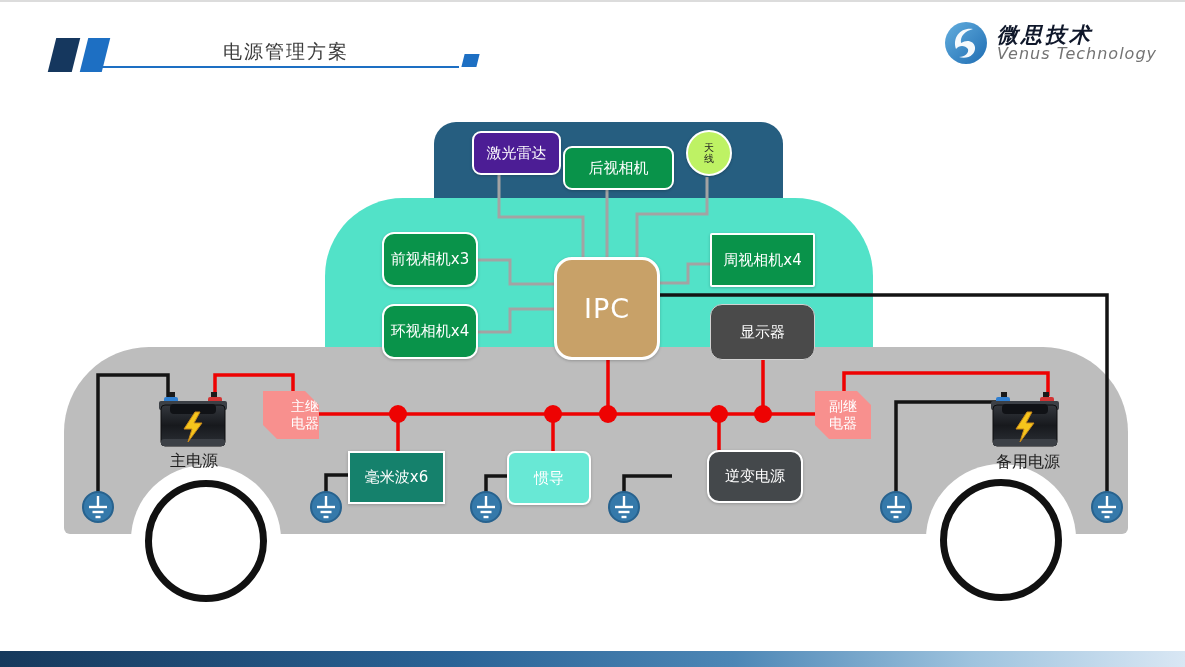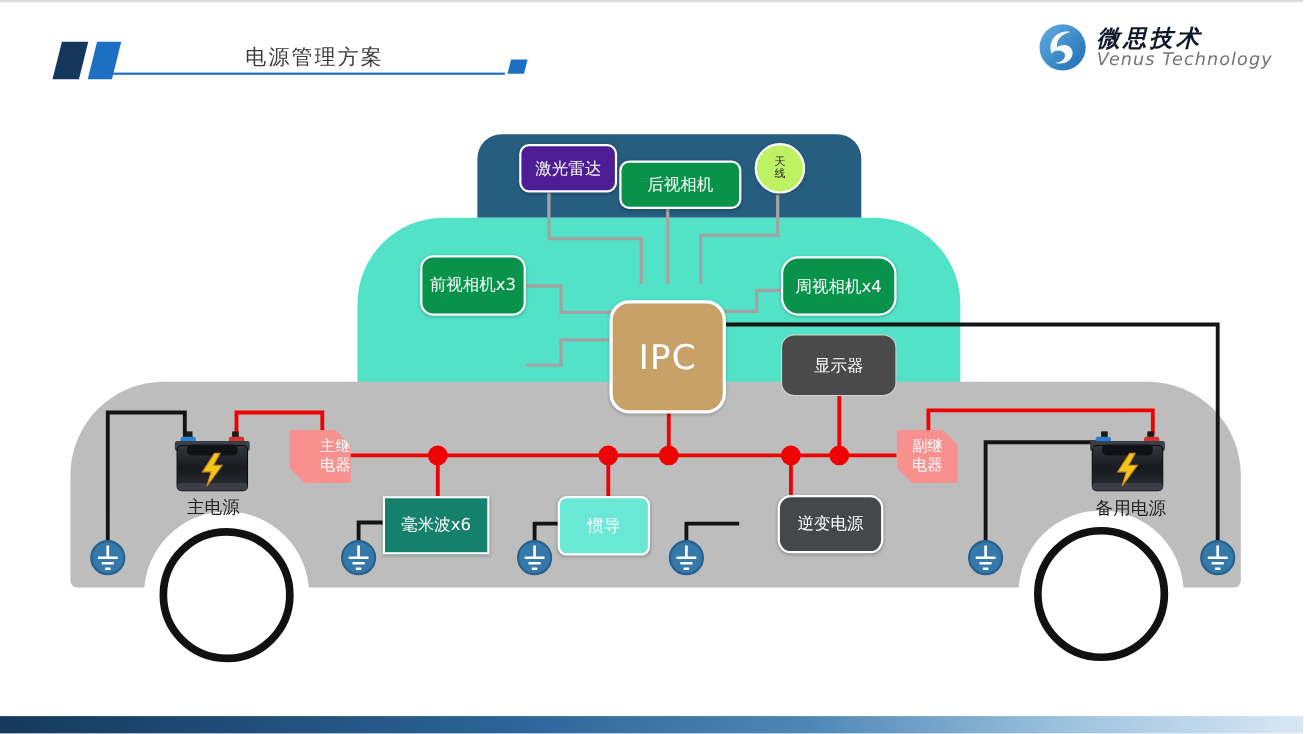--- a/index.html
+++ b/index.html
@@ -35,23 +35,23 @@
   
   .node{position:absolute;display:flex;align-items:center;justify-content:center;
     color:#ffffff;font-size:15px;text-align:center;box-sizing:border-box;
     border:2px solid #ffffff;border-radius:9px;box-shadow:0 1px 3px rgba(0,0,0,.22);}
   .n-lidar{left:455px;top:129px;width:89px;height:44px;background:#4c1d95;margin-left:17px;}
   .n-rearcam{left:563px;top:144px;width:111px;height:44px;background:#09934a;}
   .n-antenna{left:686px;top:128px;width:46px;height:46px;border-radius:50%;background:#bef264;color:#222222;font-size:10px;line-height:1.1;}
   .n-antenna span{width:15px;word-break:break-all;display:inline-block;}
   .n-frontcam{left:382px;top:230px;width:96px;height:55px;background:#09934a;border-radius:12px;}
   .n-surroundcam{left:382px;top:302px;width:96px;height:55px;background:#09934a;border-radius:12px;}
-  .n-sidecam{left:710px;top:231px;width:105px;height:54px;background:#09934a;border-radius:16px;}
+  .n-sidecam{left:710px;top:231px;width:105px;height:54px;background:#09934a;border-radius:2px;}
   .n-ipc{left:554px;top:255px;width:106px;height:103px;background:#c8a168;border-radius:18px;
-    border-width:3px;font-size:31px;letter-spacing:1px;margin-top:16px;}
+    border-width:3px;font-size:27px;letter-spacing:1px;}
   .n-display{left:710px;top:302px;width:105px;height:56px;background:#4a4a4a;border:1px solid #d2d2d2;border-radius:12px;box-shadow:none;}
   .n-relay{width:56px;height:48px;background:#f8908e;border:none;border-radius:0;box-shadow:none;font-size:14px;line-height:1.2;
     clip-path:polygon(0 0,calc(100% - 14px) 0,100% 14px,100% 100%,14px 100%,0 calc(100% - 14px));}
   .n-relay span{width:31px;word-break:break-all;display:inline-block;}
   .n-mainrelay{left:263px;top:389px;padding-left:28px;}
   .n-auxrelay{left:815px;top:389px;}
   .n-mmwave{left:348px;top:449px;width:97px;height:53px;background:#15816c;border-radius:0;}
   .n-imu{left:507px;top:449px;width:84px;height:54px;background:#68e8d5;border-radius:8px;}
   .n-inverter{left:707px;top:448px;width:96px;height:53px;background:#44484b;border-radius:12px;}
   .power-label{position:absolute;font-size:16px;color:#1f1f1f;text-align:center;}
@@ -138,20 +138,23 @@
       <span>激光雷达</span>
     </div>
   <div class="node n-rearcam">
       <span>后视相机</span>
     </div>
   <div class="node n-antenna">
       <span>天线</span>
     </div>
   <div class="node n-frontcam">
       <span>前视相机x3</span>
+    </div>
+  <div class="node n-surroundcam">
+      <span>环视相机x4</span>
     </div>
   <div class="node n-sidecam">
       <span>周视相机x4</span>
     </div>
   <div class="node n-ipc">
       <span>IPC</span>
     </div>
   <div class="node n-display">
       <span>显示器</span>
     </div>

